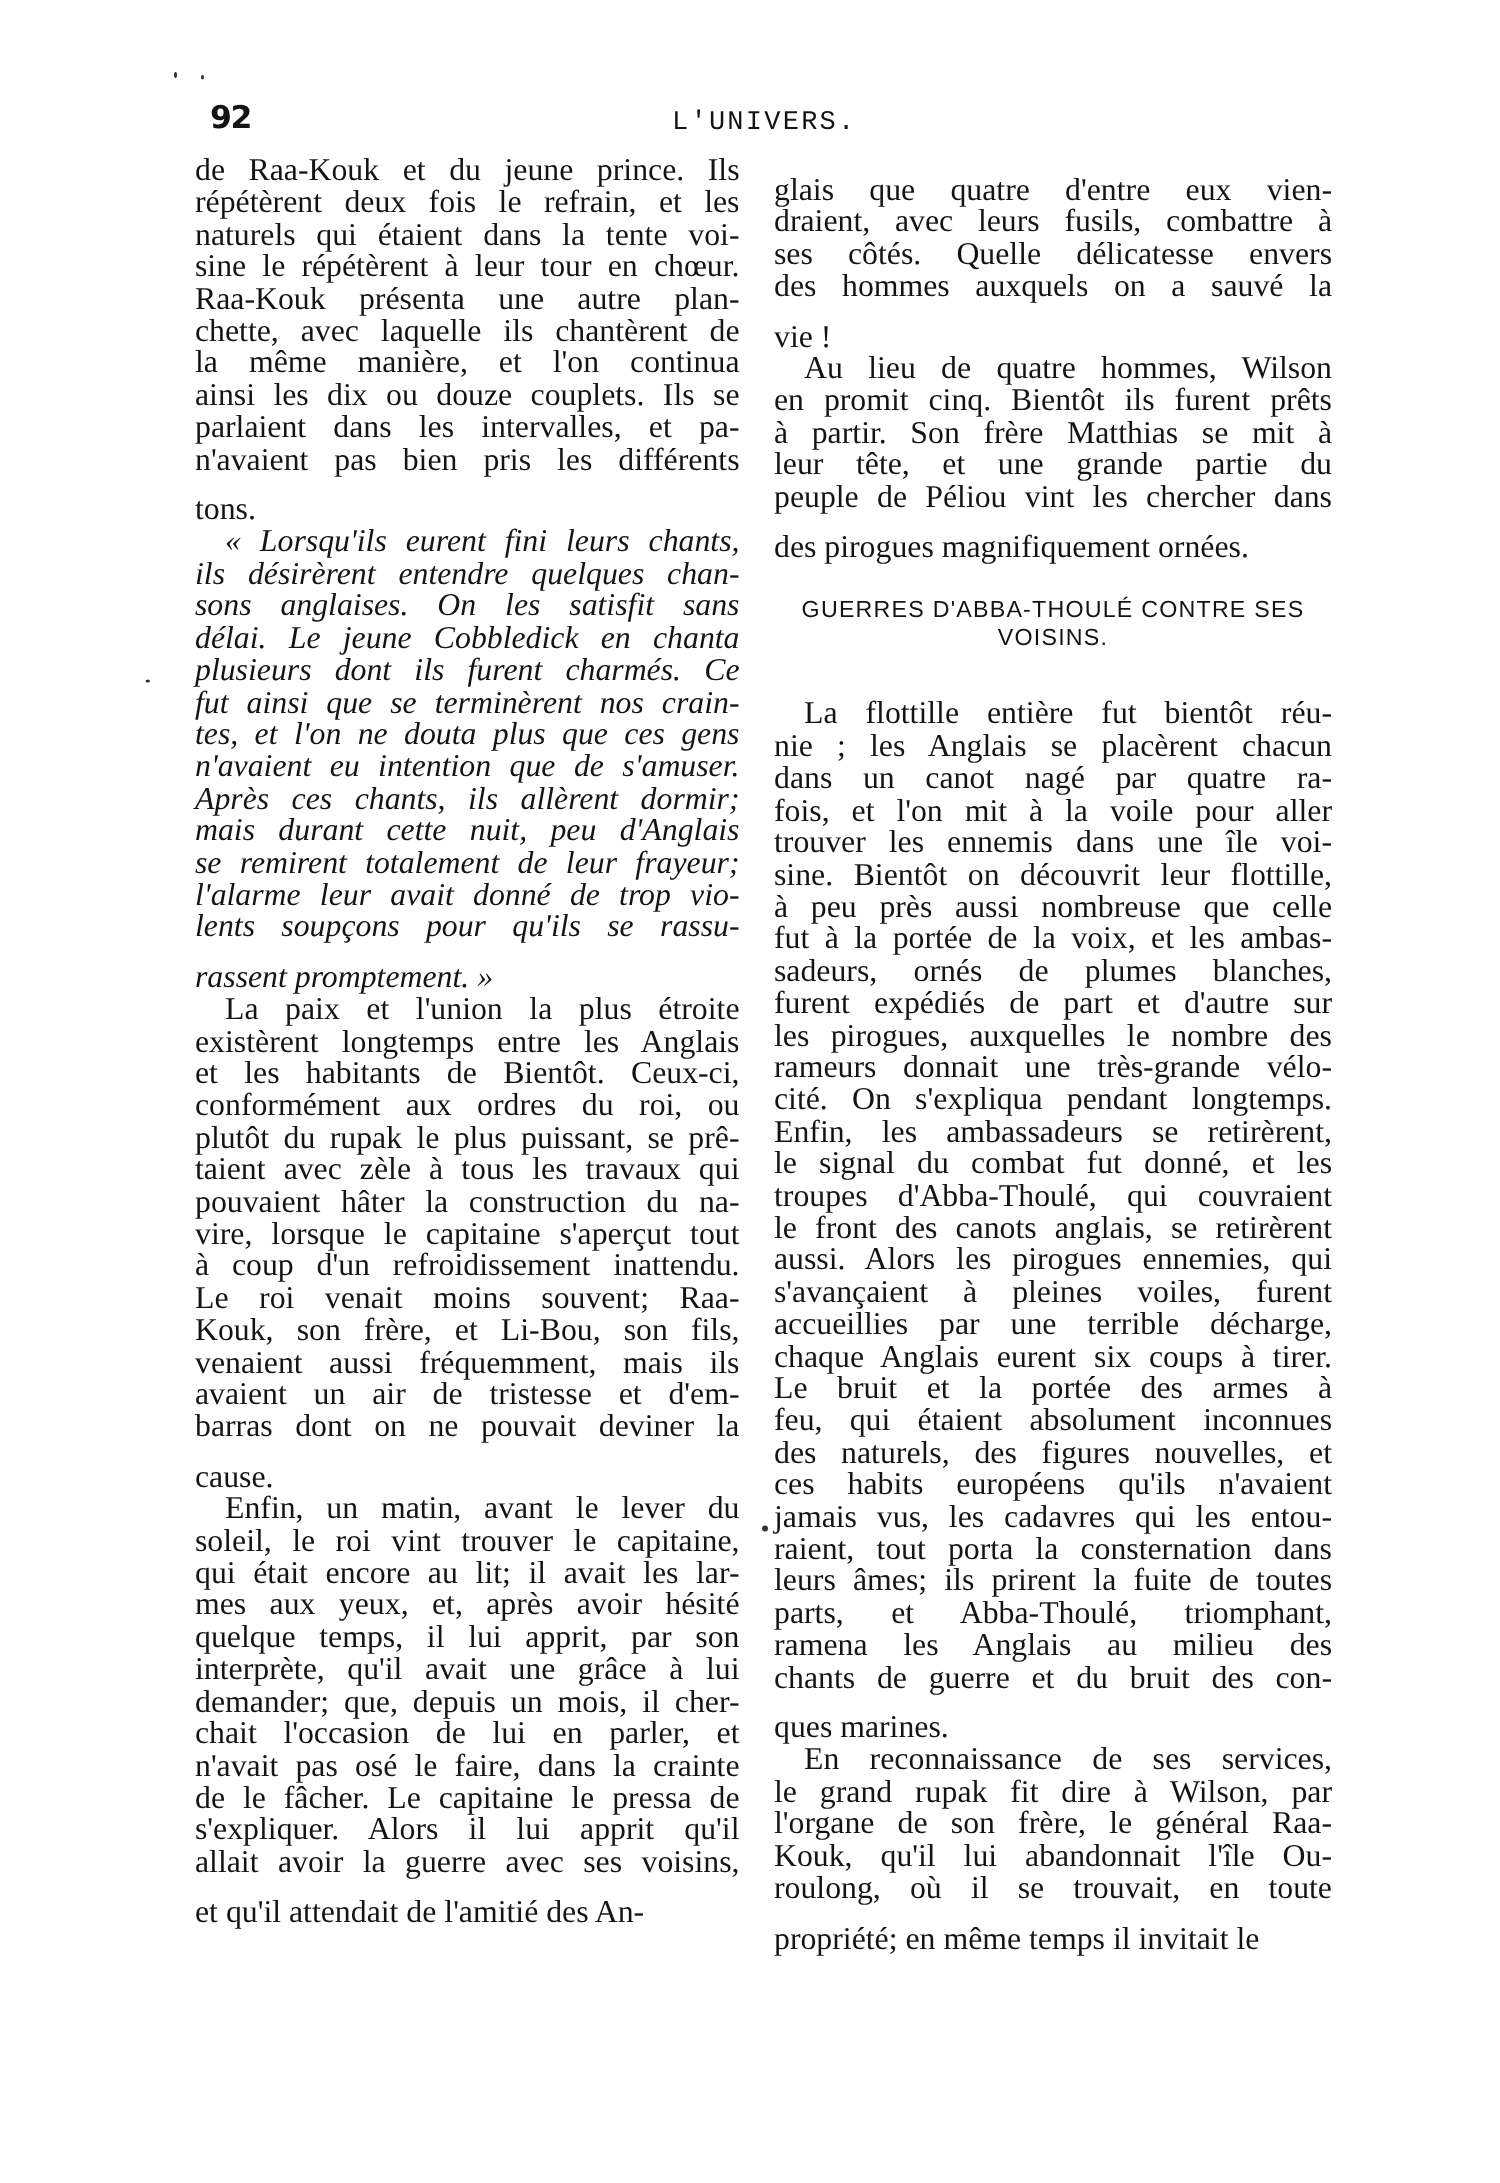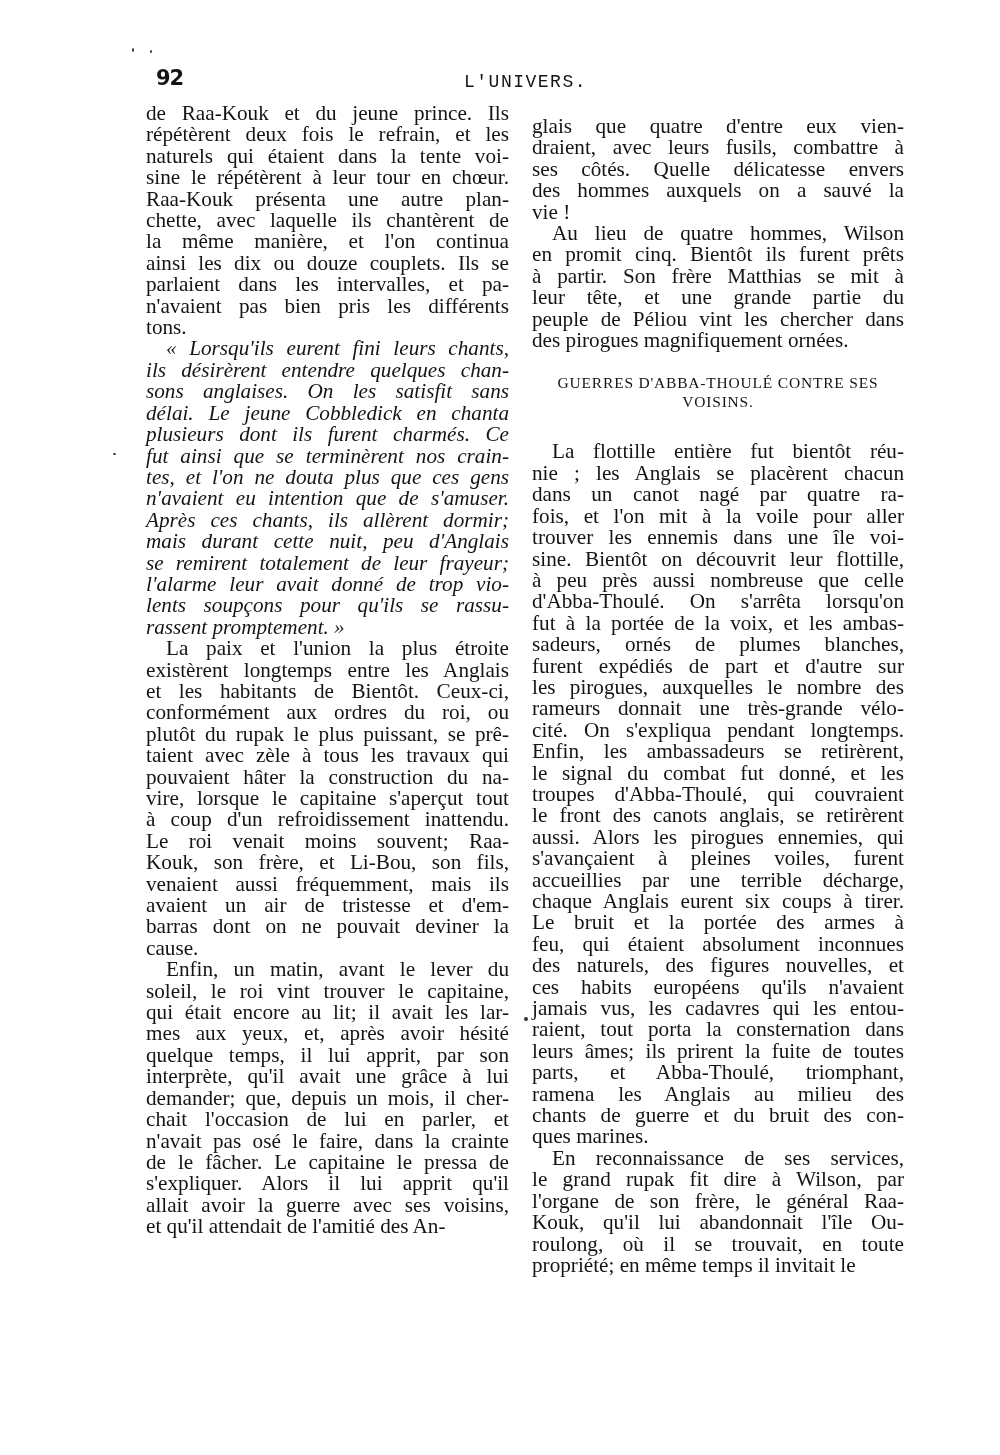--- a/index.html
+++ b/index.html
@@ -1,38 +1,38 @@
 <!DOCTYPE html>
 <html><head>
 <meta charset="utf-8">
 <style>
   html, body { margin: 0; padding: 0; background: #ffffff; }
   body { width: 1000px; height: 1455px; position: relative; overflow: hidden; color: #141414; }
-  .page { position: absolute; left: 16px; top: 0; width: 800px; height: 1455px; }
+  .page { position: absolute; left: 0; top: 0; width: 800px; height: 1455px; }
   .page-number {
     position: absolute; left: 140px; top: 66px;
     font-family: "DejaVu Sans", sans-serif; font-weight: bold; font-size: 21px; letter-spacing: -1px;
   }
   .running-head {
     position: absolute; left: 448px; top: 72px;
     font-family: Liberation Mono, monospace; font-size: 18px; letter-spacing: 1.5px;
   }
   .col {
     position: absolute; top: 103px;
     font-family: "Liberation Serif", serif; font-size: 21.2px; line-height: 21.4px;
     text-align: justify; hyphens: none;
   }
   .col-left { left: 130px; width: 363px; }
   .col-right { left: 516px; width: 372px; top: 116px; }
   .col p { margin: 0; text-indent: 20px; }
   .col p.noindent { text-indent: 0; }
   .line { display: block; text-align: justify; text-align-last: justify; white-space: nowrap; }
-  .line.last { text-align-last: left; }
+  .line.last { text-align-last: left; margin-top: 12px; }
   .section-heading {
-    font-family: Liberation Serif, serif; font-size: 15.5px; line-height: 19px;
+    font-family: Liberation Sans, sans-serif; font-size: 15.5px; line-height: 19px;
     text-align: center; letter-spacing: 0.8px; margin: 22px 0 30px 0; text-indent: 0;
   }
   .speck { position: absolute; background: #333; border-radius: 50%; }
 </style>
 </head>
 <body>
 
 <div class="page">
   <div class="page-number">92</div>
   <div class="running-head">L'UNIVERS.</div>
@@ -125,21 +125,20 @@
     </div>
     <div id="right-after">
         <p style="text-indent: 0px;">
           <span class="line" style="padding-left: 20px;">La flottille entière fut bientôt réu-</span>
           <span class="line">nie ; les Anglais se placèrent chacun</span>
           <span class="line">dans un canot nagé par quatre ra-</span>
           <span class="line">fois, et l'on mit à la voile pour aller</span>
           <span class="line">trouver les ennemis dans une île voi-</span>
           <span class="line">sine. Bientôt on découvrit leur flottille,</span>
           <span class="line">à peu près aussi nombreuse que celle</span>
-          <span class="line">d'Abba-Thoulé. On s'arrêta lorsqu'on</span>
           <span class="line">fut à la portée de la voix, et les ambas-</span>
           <span class="line">sadeurs, ornés de plumes blanches,</span>
           <span class="line">furent expédiés de part et d'autre sur</span>
           <span class="line">les pirogues, auxquelles le nombre des</span>
           <span class="line">rameurs donnait une très-grande vélo-</span>
           <span class="line">cité. On s'expliqua pendant longtemps.</span>
           <span class="line">Enfin, les ambassadeurs se retirèrent,</span>
           <span class="line">le signal du combat fut donné, et les</span>
           <span class="line">troupes d'Abba-Thoulé, qui couvraient</span>
           <span class="line">le front des canots anglais, se retirèrent</span>

